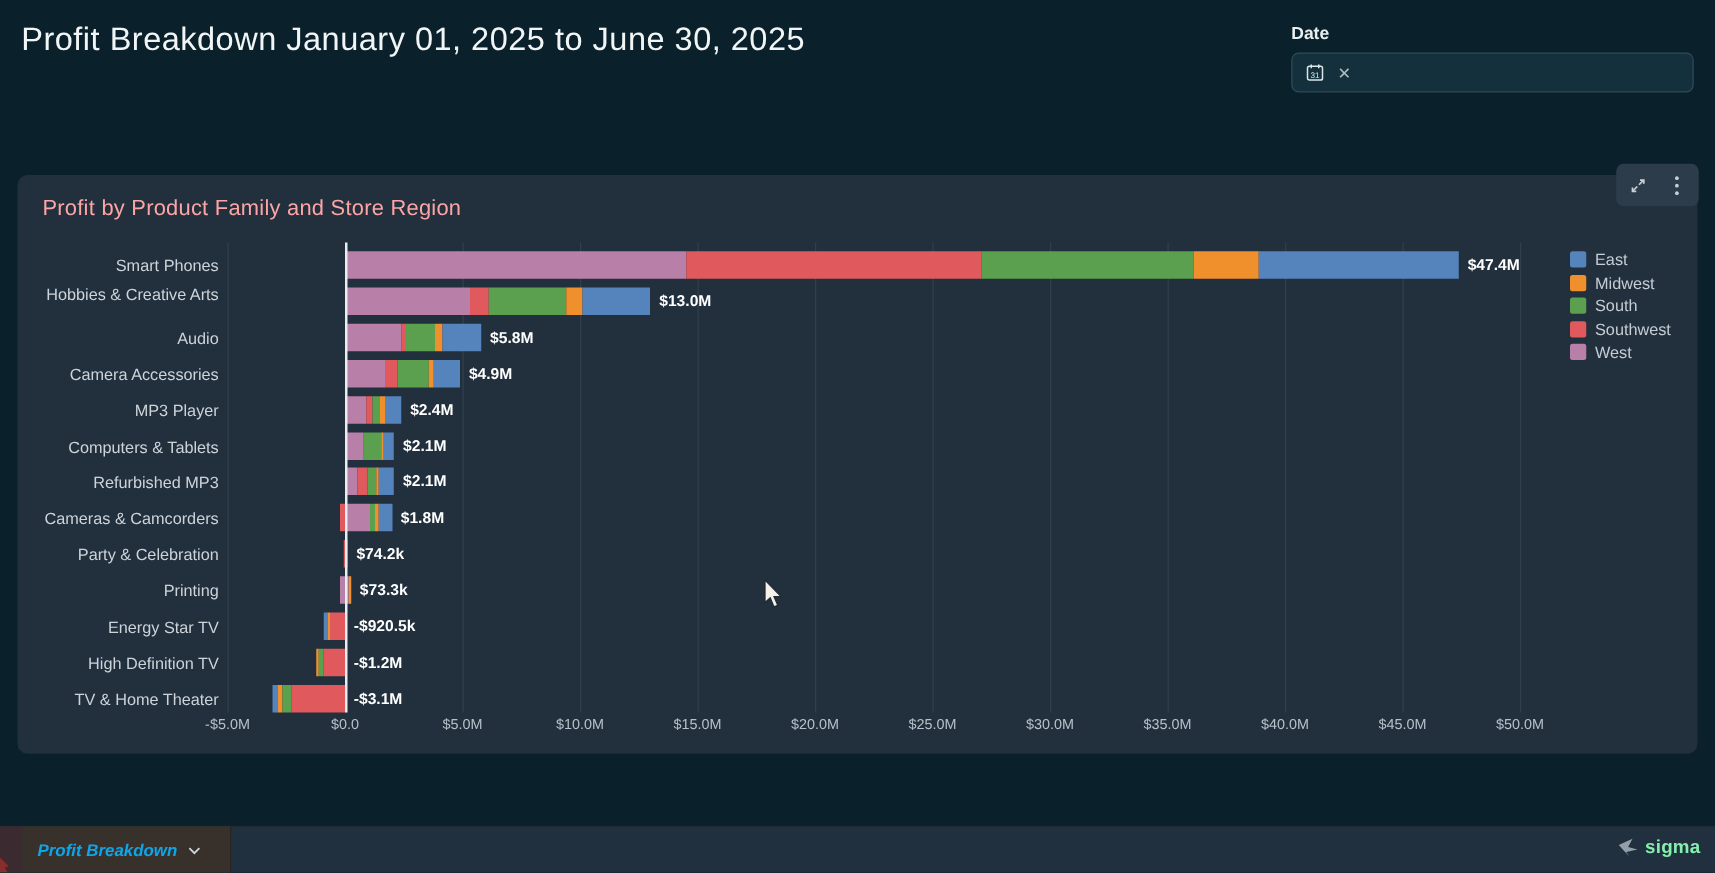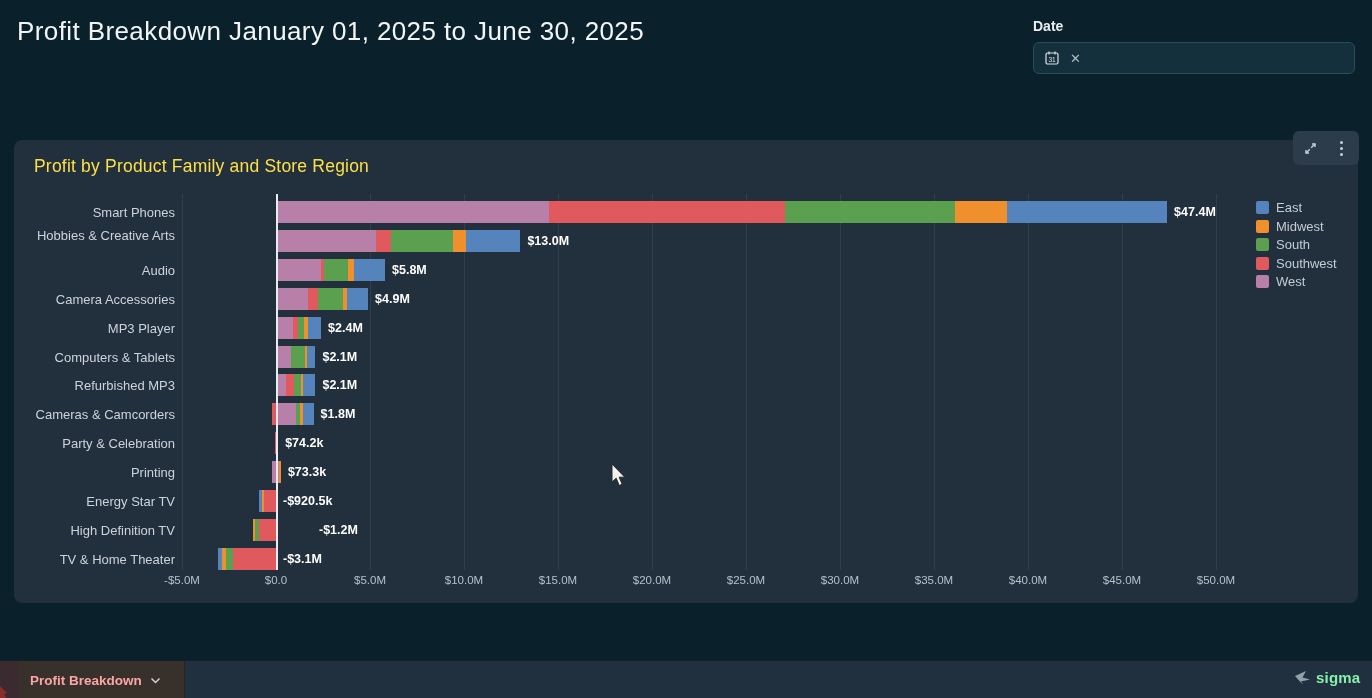--- a/index.html
+++ b/index.html
@@ -26,21 +26,21 @@
     overflow:hidden; text-overflow:ellipsis;
   }
   .filter-close { flex:0 0 auto; color:#aebbc2; font-size:13px; cursor:pointer; padding:2px 3px; }
 
   .card {
     position:absolute; left:14px; top:140px; width:1344px; height:463px;
     background:#222f3d; border-radius:8px;
   }
   .card-title {
     position:absolute; left:20px; top:16px;
-    font-size:17.5px; font-weight:400; color:#fde047; letter-spacing:.2px;
+    font-size:17.5px; font-weight:400; color:#fca5a5; letter-spacing:.2px;
   }
   .card-toolbar {
     position:absolute; left:1293px; top:131px; width:66px; height:34px;
     background:#2d3c4a; border-radius:6px; display:flex; align-items:center;
     justify-content:space-evenly; z-index:20;
   }
   .tool-btn { width:26px; height:26px; display:flex; align-items:center; justify-content:center;
     border-radius:4px; cursor:pointer; }
   .kebab { display:flex; flex-direction:column; gap:3px; }
   .kebab i { width:3px; height:3px; border-radius:50%; background:#c7d0d6; display:block; }
@@ -69,21 +69,21 @@
   .footer {
     position:absolute; left:0; top:660px; width:1372px; height:38px;
     background:#20303e; border-top:1px solid rgba(0,0,0,.35);
   }
   .footer-strip { position:absolute; left:0; top:0; width:18px; height:38px; background:#3c2a31; }
   .footer-tab {
     position:absolute; left:18px; top:0; width:167px; height:38px; background:#38312b;
     display:flex; align-items:center; gap:8px; padding:0 12px; cursor:pointer;
     border-right:1px solid rgba(0,0,0,.25);
   }
-  .footer-tab-label { font-size:13.5px; font-weight:700; color:#fca5a5; white-space:nowrap; }
+  .footer-tab-label { font-size:13.5px; font-weight:700; color:#0ea5e9; white-space:nowrap;font-style:italic; }
   .logo { position:absolute; left:1293px; top:8px; display:flex; align-items:center; gap:3px; }
   .logo-text { font-size:15px; font-weight:700; color:#86efac; letter-spacing:.2px; }
 
   .cursor { position:absolute; left:611px; top:464px; z-index:50; }
   .corner-artifact { position:absolute; left:0px; top:684px; z-index:40; }
 </style>
 </head>
 <body>
 
 <div class="page-title">Profit Breakdown January 01, 2025 to June 30, 2025</div>
@@ -196,21 +196,21 @@
       <div class="val-label" style="left: 273.888px; top: 325.1px;">$73.3k</div>
       <div class="cat-label" style="left: 6px; top: 354px; width: 155px;">Energy Star TV</div>
       <div class="seg" style="left: 244.704px; top: 350px; width: 3.384px; height: 22px; background: rgb(85, 132, 189);"></div>
       <div class="seg" style="left: 248.088px; top: 350px; width: 1.88px; height: 22px; background: rgb(240, 144, 45);"></div>
       <div class="seg" style="left: 249.968px; top: 350px; width: 12.032px; height: 22px; background: rgb(224, 90, 93);"></div>
       <div class="val-label" style="left: 269px; top: 354px;">-$920.5k</div>
       <div class="cat-label" style="left: 6px; top: 382.9px; width: 155px;">High Definition TV</div>
       <div class="seg" style="left: 239.44px; top: 378.9px; width: 1.88px; height: 22px; background: rgb(240, 144, 45);"></div>
       <div class="seg" style="left: 241.32px; top: 378.9px; width: 3.76px; height: 22px; background: rgb(90, 160, 78);"></div>
       <div class="seg" style="left: 245.08px; top: 378.9px; width: 16.92px; height: 22px; background: rgb(224, 90, 93);"></div>
-      <div class="val-label" style="left: 269px; top: 382.9px; margin-left: 36px;">-$1.2M</div>
+      <div class="val-label" style="left: 269px; top: 382.9px;">-$1.2M</div>
       <div class="cat-label" style="left: 6px; top: 411.8px; width: 155px;">TV &amp; Home Theater</div>
       <div class="seg" style="left: 203.72px; top: 407.8px; width: 4.7px; height: 22px; background: rgb(85, 132, 189);"></div>
       <div class="seg" style="left: 208.42px; top: 407.8px; width: 3.76px; height: 22px; background: rgb(240, 144, 45);"></div>
       <div class="seg" style="left: 212.18px; top: 407.8px; width: 6.58px; height: 22px; background: rgb(90, 160, 78);"></div>
       <div class="seg" style="left: 218.76px; top: 407.8px; width: 43.24px; height: 22px; background: rgb(224, 90, 93);"></div>
       <div class="val-label" style="left: 269px; top: 411.8px;">-$3.1M</div>
       <div class="axisline" style="left: 262px; top: 54px; height: 376px;"></div>
       <div class="legend" style="left: 1242px; top: 60px;">
         <div class="legend-item">
           <span class="legend-swatch" style="background: rgb(85, 132, 189);"></span>

